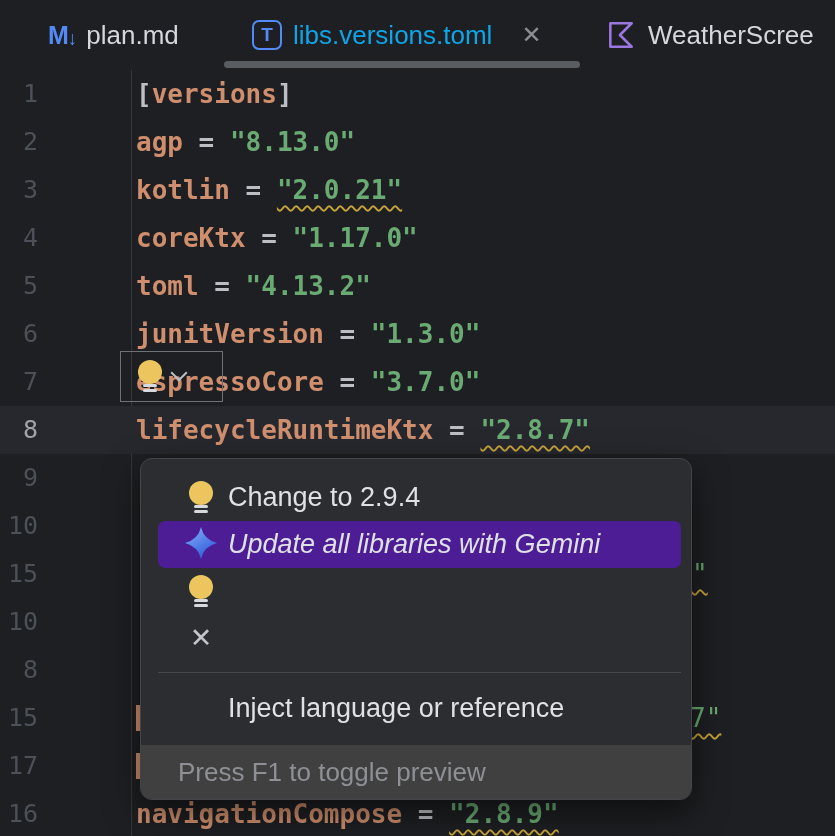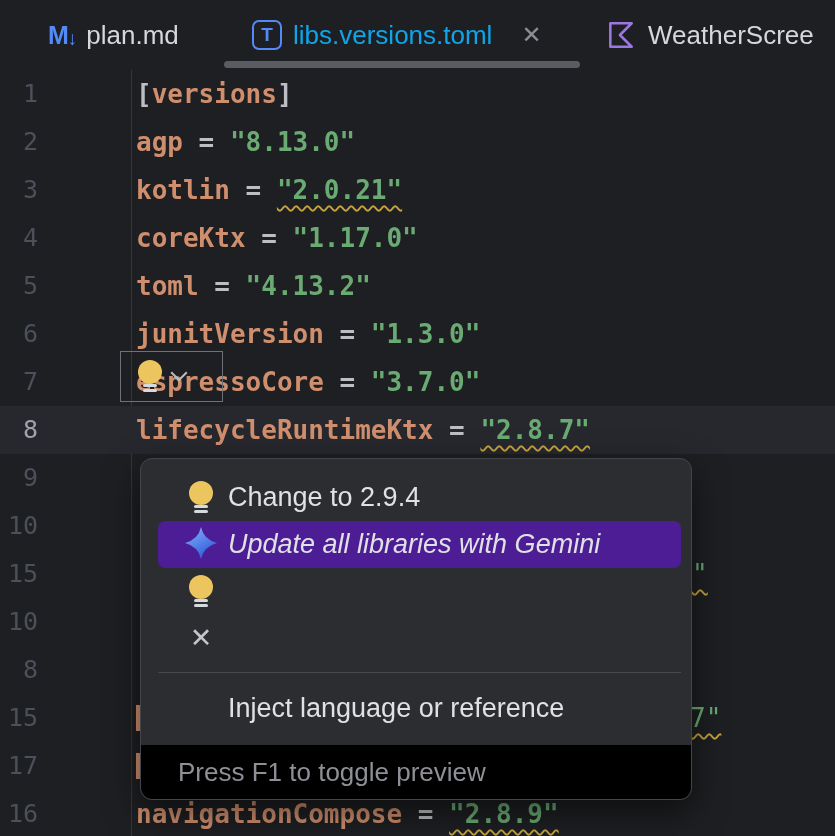--- a/index.html
+++ b/index.html
@@ -65,21 +65,21 @@
   .popup { position:absolute; left:140px; top:458px; width:552px; height:342px;
            background:#2B2D30; border:1px solid #43454A; border-radius:12px; z-index:10;
            box-shadow:0 12px 34px rgba(0,0,0,.55); padding-top:15px; overflow:hidden;padding-left:7px; }
   .pitem { height:47px; display:flex; align-items:center; padding-left:26px; gap:10px;
            margin:0 10px; border-radius:7px; }
   .pitem.selected { background:#4c1d95;font-style:italic; }
   .pitem .ico { width:34px; display:flex; justify-content:center; flex:0 0 34px; }
   .pitem .lbl { font-size:27px; color:#DFE1E5; white-space:nowrap; }
   .cross-ic { font-size:27px; color:#C2C5CA; line-height:1; }
   .pdivider { border-top:1.5px solid #46484E; margin:10px 10px 12px 10px; }
-  .pfooter { position:absolute; left:0; right:0; bottom:0; height:54px; background:#000000;
+  .pfooter { position:absolute; left:0; right:0; bottom:0; height:54px; background:#404040;
              border-radius:0 0 11px 11px; line-height:54px; padding-left:37px;
              font-size:26px; color:#8E9096; }
 </style>
 </head>
 <body>
 
 <div class="tabbar">
 
   <div class="tab tab-plan">
     <span class="md-icon">

